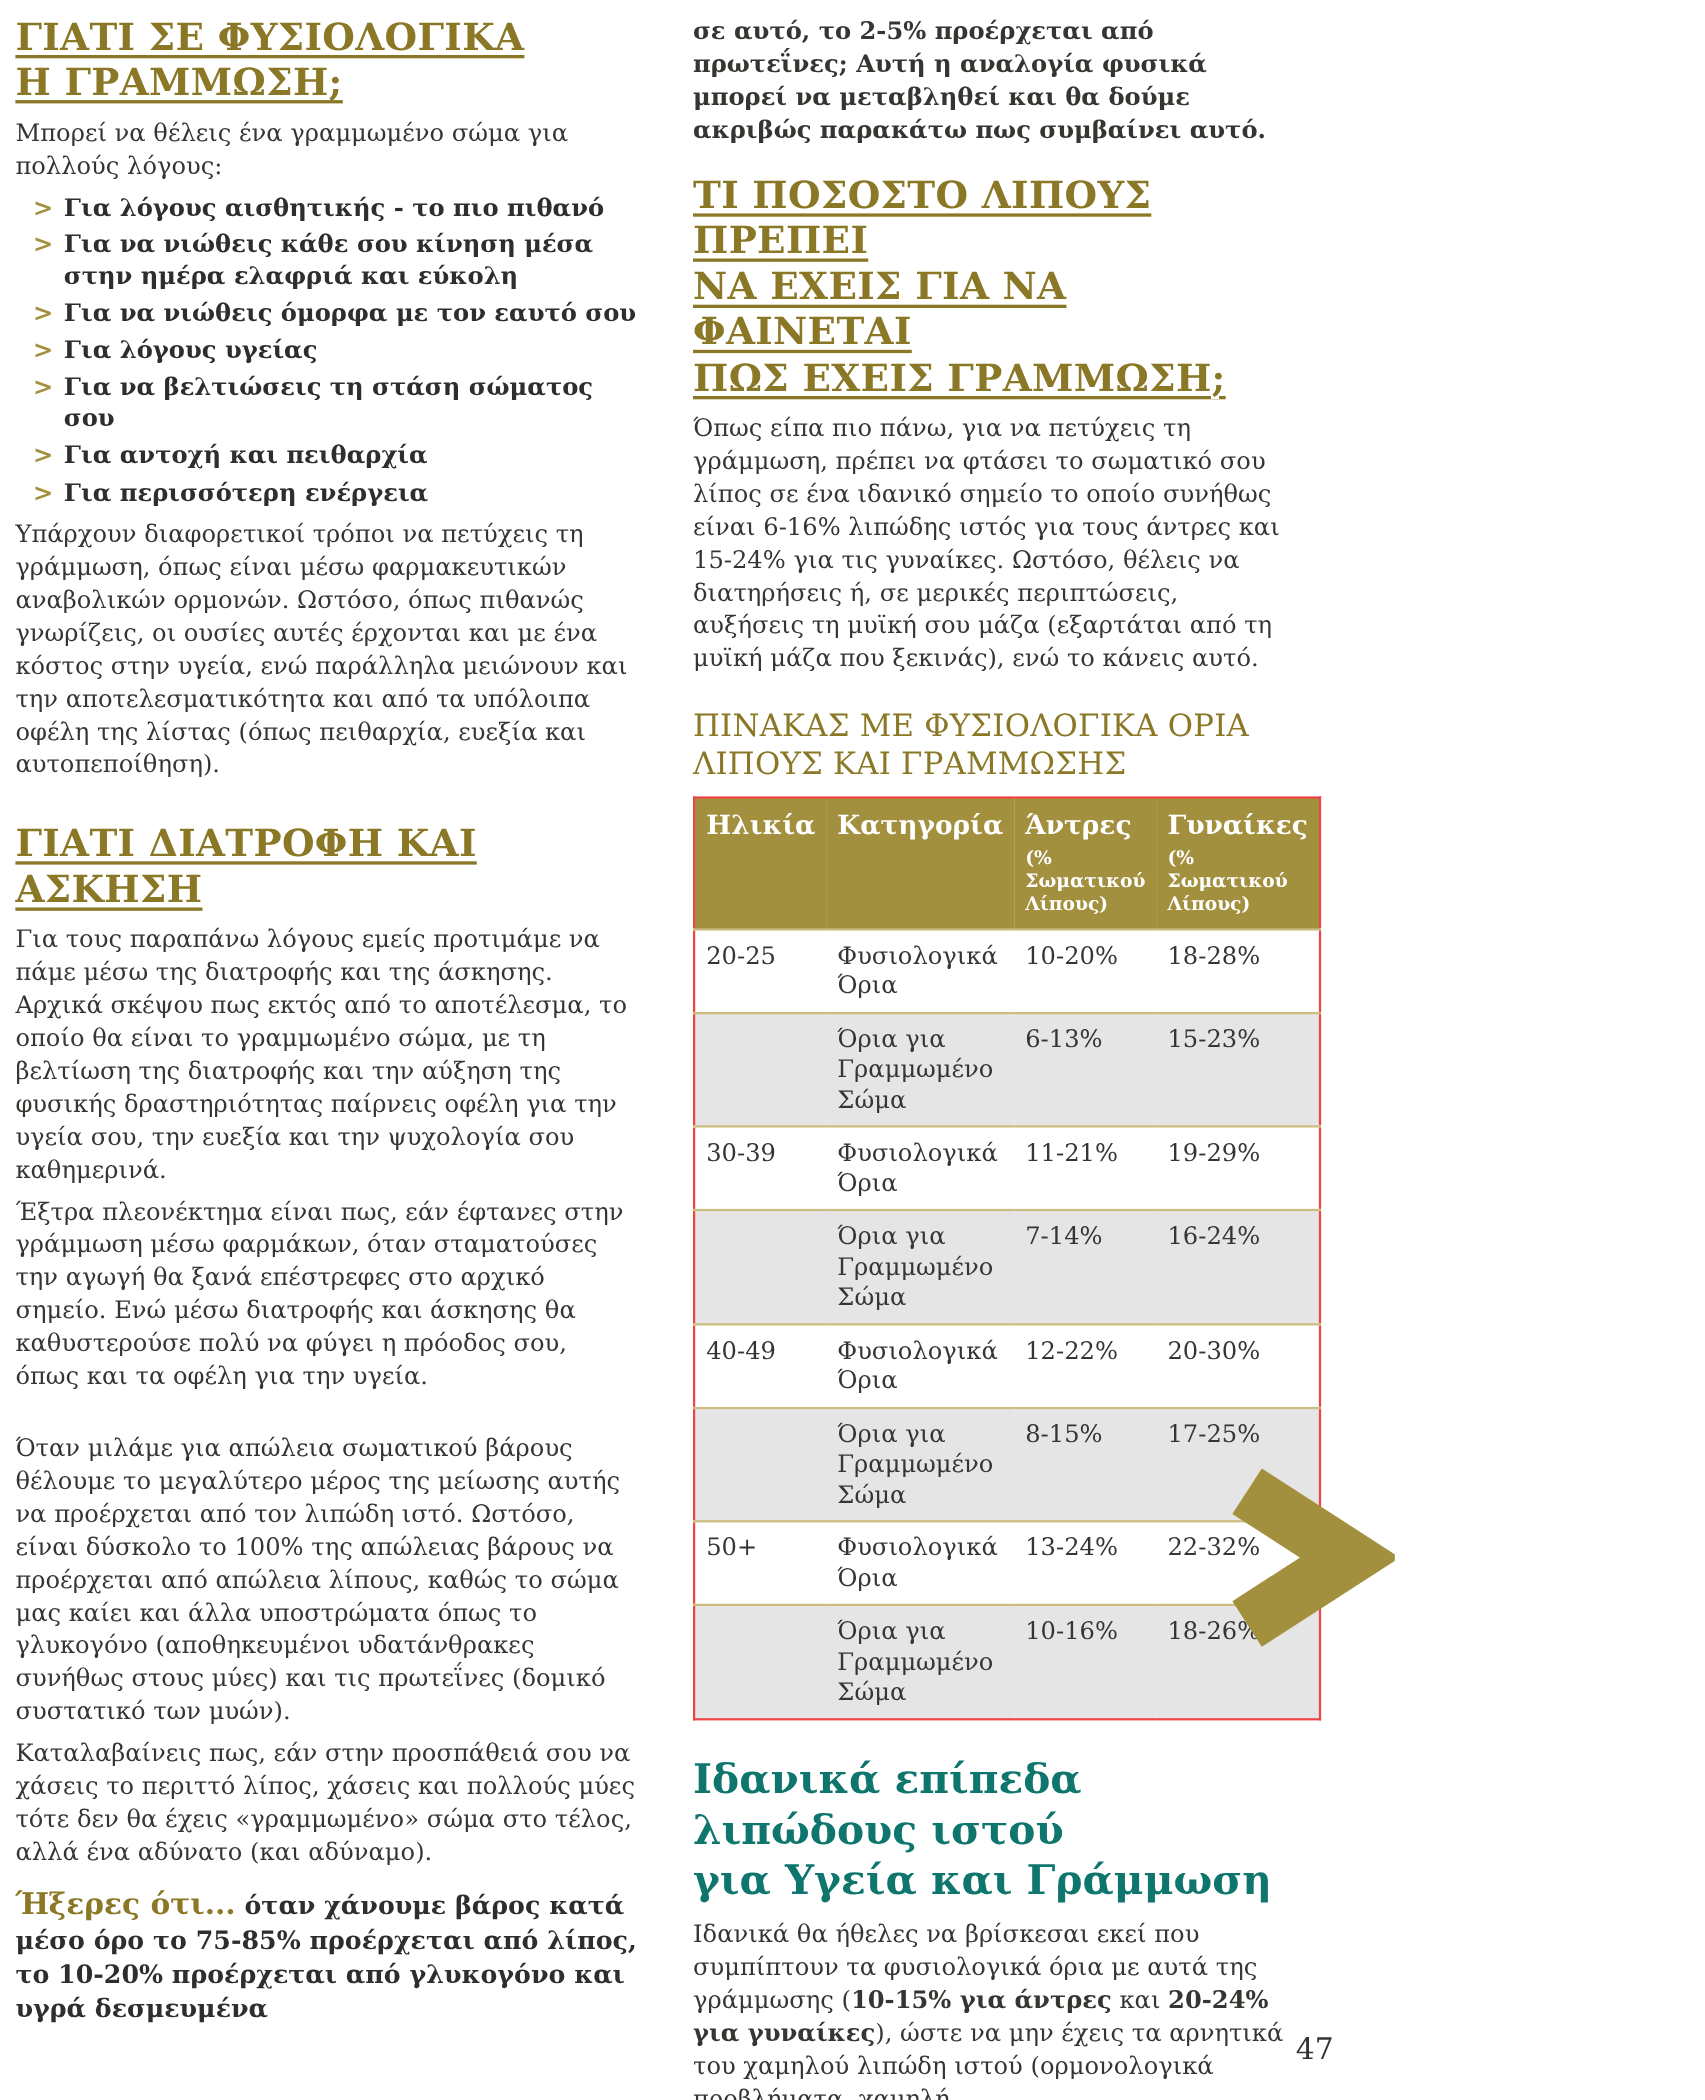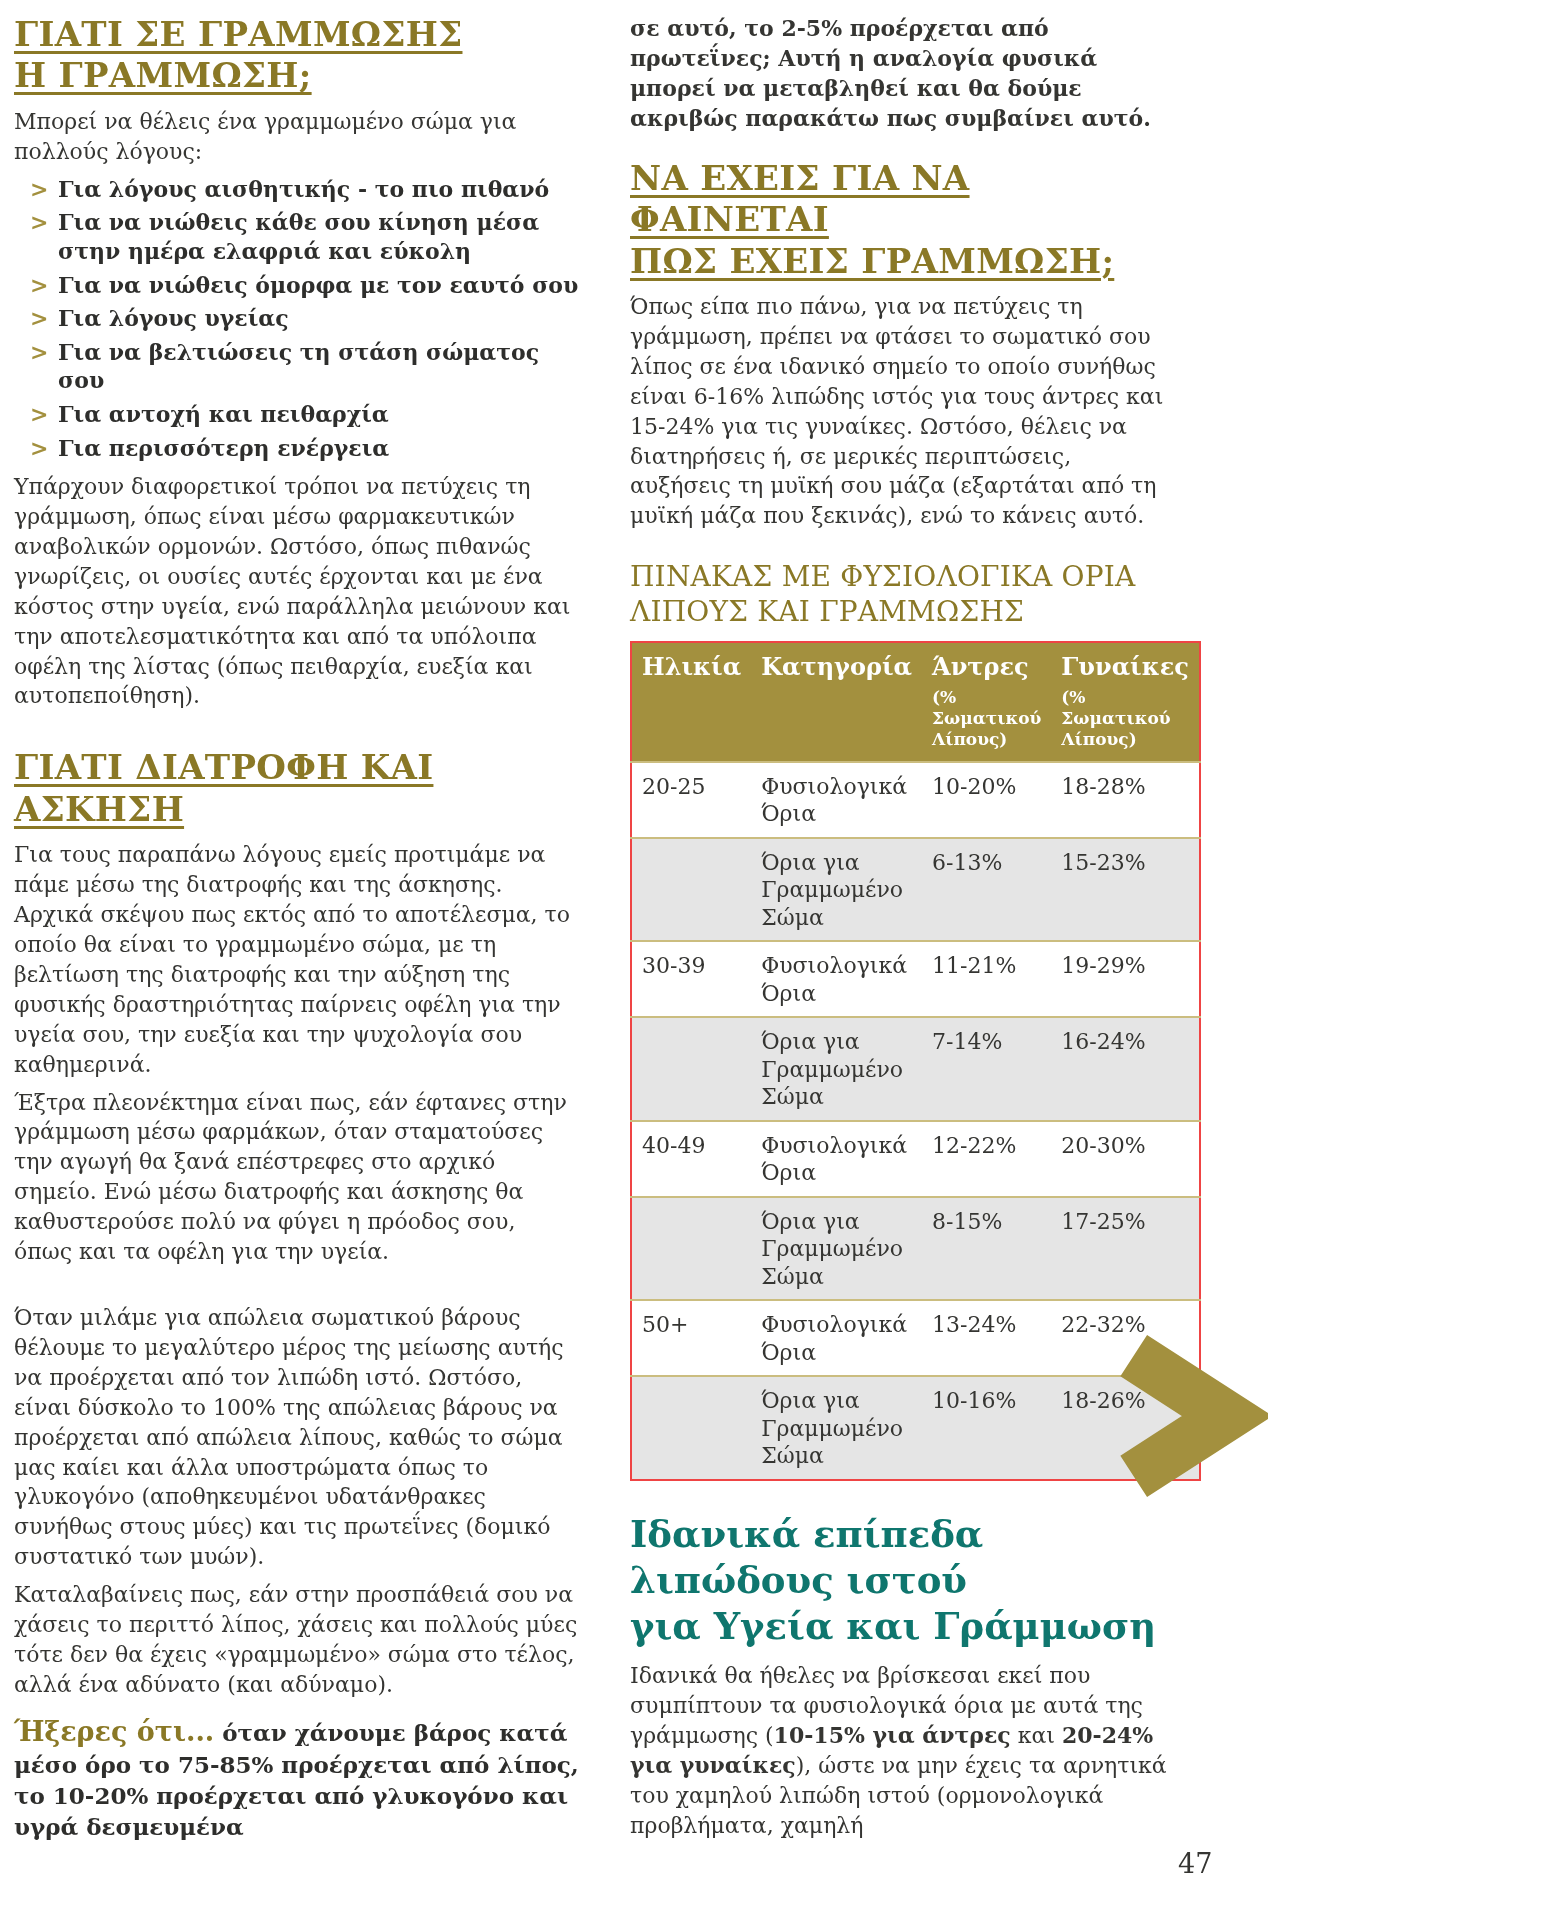--- a/index.html
+++ b/index.html
@@ -69,21 +69,21 @@
 </style>
 </head>
 <body>
 
 <div class="page">
   <div class="columns">
 
     <div class="col-left">
 
       <h2 class="h-gold">
-        <span class="line">ΓΙΑΤΙ ΣΕ ΓΡΑΜΜΩΣΗΣ</span>
+        <span class="line">ΓΙΑΤΙ ΣΕ ΦΥΣΙΟΛΟΓΙΚΑ</span>
         <span class="line">Η ΓΡΑΜΜΩΣΗ;</span>
       </h2>
       <p class="body">Μπορεί να θέλεις ένα γραμμωμένο σώμα για πολλούς λόγους:</p>
 
       <ul class="reasons">
         <li>
           <span class="marker">&gt;</span>
           <span>Για λόγους αισθητικής - το πιο πιθανό</span>
         </li>
         <li>
@@ -128,20 +128,21 @@
       <p class="fact">
         <span class="lead">Ήξερες ότι...</span><span> όταν χάνουμε βάρος κατά μέσο όρο το 75-85% προέρχεται από λίπος, το 10-20% προέρχεται από γλυκογόνο και υγρά δεσμευμένα</span>
       </p>
     </div>
 
     <div class="col-right">
 
       <p class="body bold">σε αυτό, το 2-5% προέρχεται από πρωτεΐνες; Αυτή η αναλογία φυσικά μπορεί να μεταβληθεί και θα δούμε ακριβώς παρακάτω πως συμβαίνει αυτό.</p>
 
       <h2 class="h-gold" style="margin-top:24px;">
+        <span class="line">ΤΙ ΠΟΣΟΣΤΟ ΛΙΠΟΥΣ ΠΡΕΠΕΙ</span>
         <span class="line">ΝΑ ΕΧΕΙΣ ΓΙΑ ΝΑ ΦΑΙΝΕΤΑΙ</span>
         <span class="line">ΠΩΣ ΕΧΕΙΣ ΓΡΑΜΜΩΣΗ;</span>
       </h2>
       <p class="body">Όπως είπα πιο πάνω, για να πετύχεις τη γράμμωση, πρέπει να φτάσει το σωματικό σου λίπος σε ένα ιδανικό σημείο το οποίο συνήθως είναι 6-16% λιπώδης ιστός για τους άντρες και 15-24% για τις γυναίκες. Ωστόσο, θέλεις να διατηρήσεις ή, σε μερικές περιπτώσεις, αυξήσεις τη μυϊκή σου μάζα (εξαρτάται από τη μυϊκή μάζα που ξεκινάς), ενώ το κάνεις αυτό.</p>
 
       <div class="table-title">
         <span class="line">ΠΙΝΑΚΑΣ ΜΕ ΦΥΣΙΟΛΟΓΙΚΑ ΟΡΙΑ</span>
         <span class="line">ΛΙΠΟΥΣ ΚΑΙ ΓΡΑΜΜΩΣΗΣ</span>
       </div>
 

